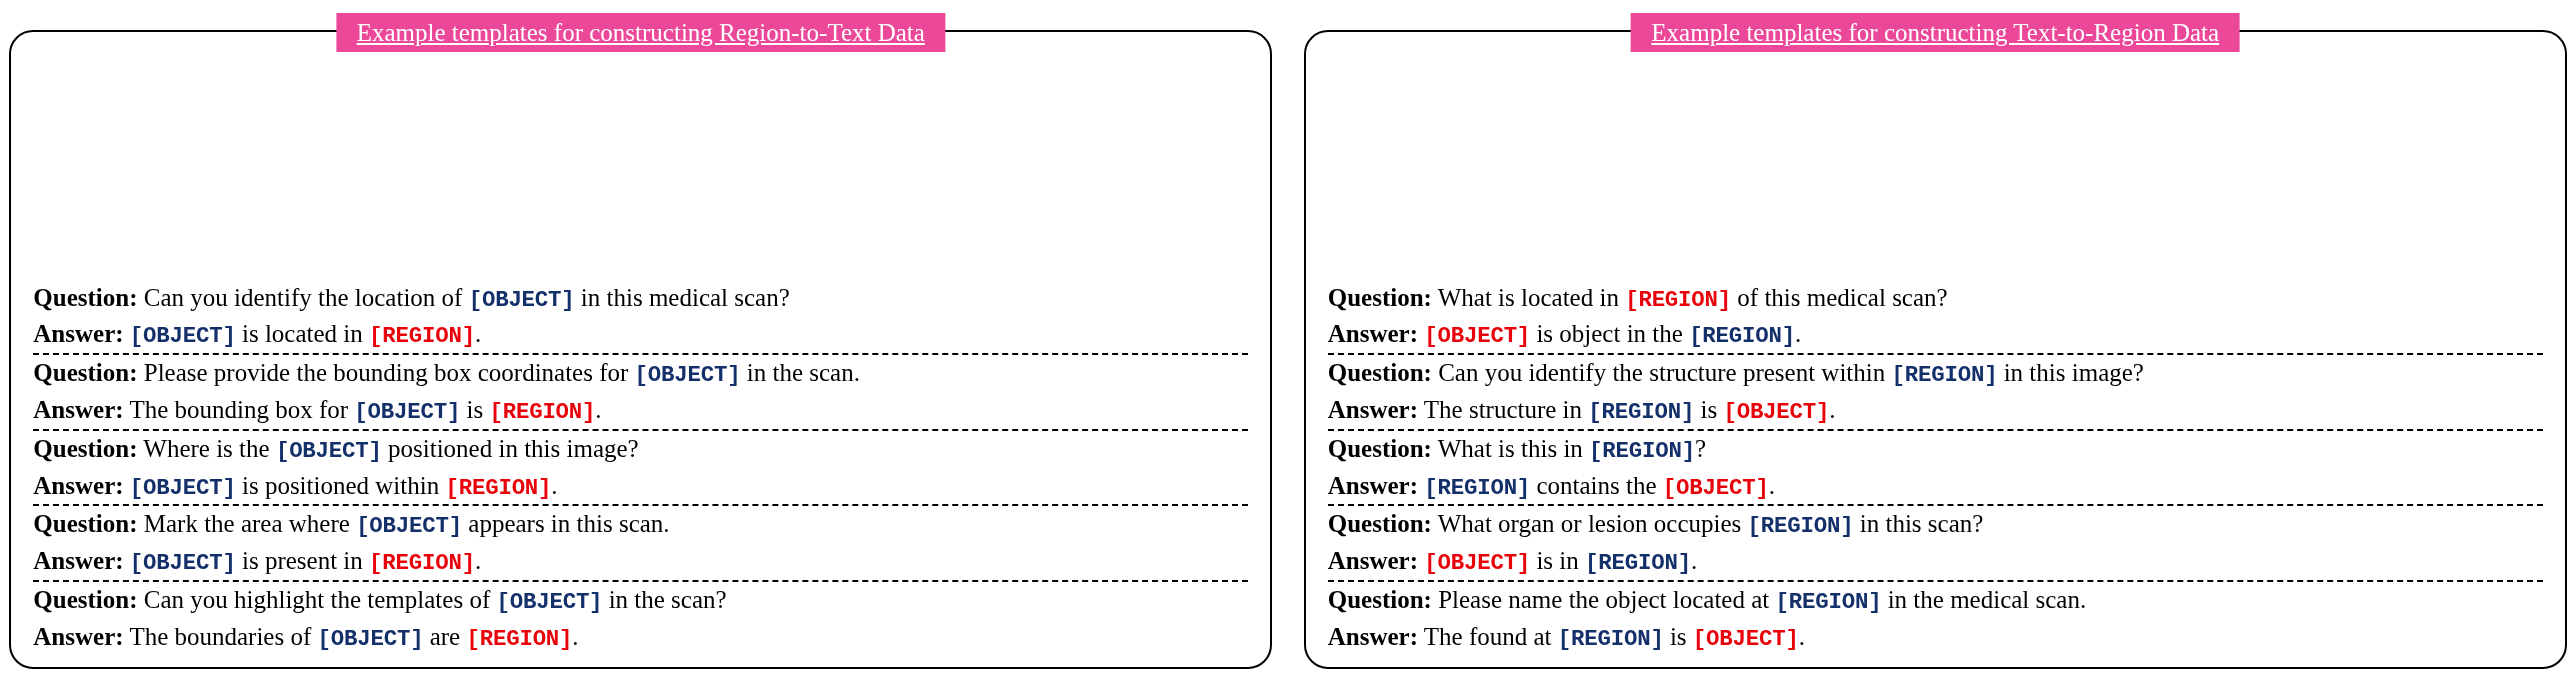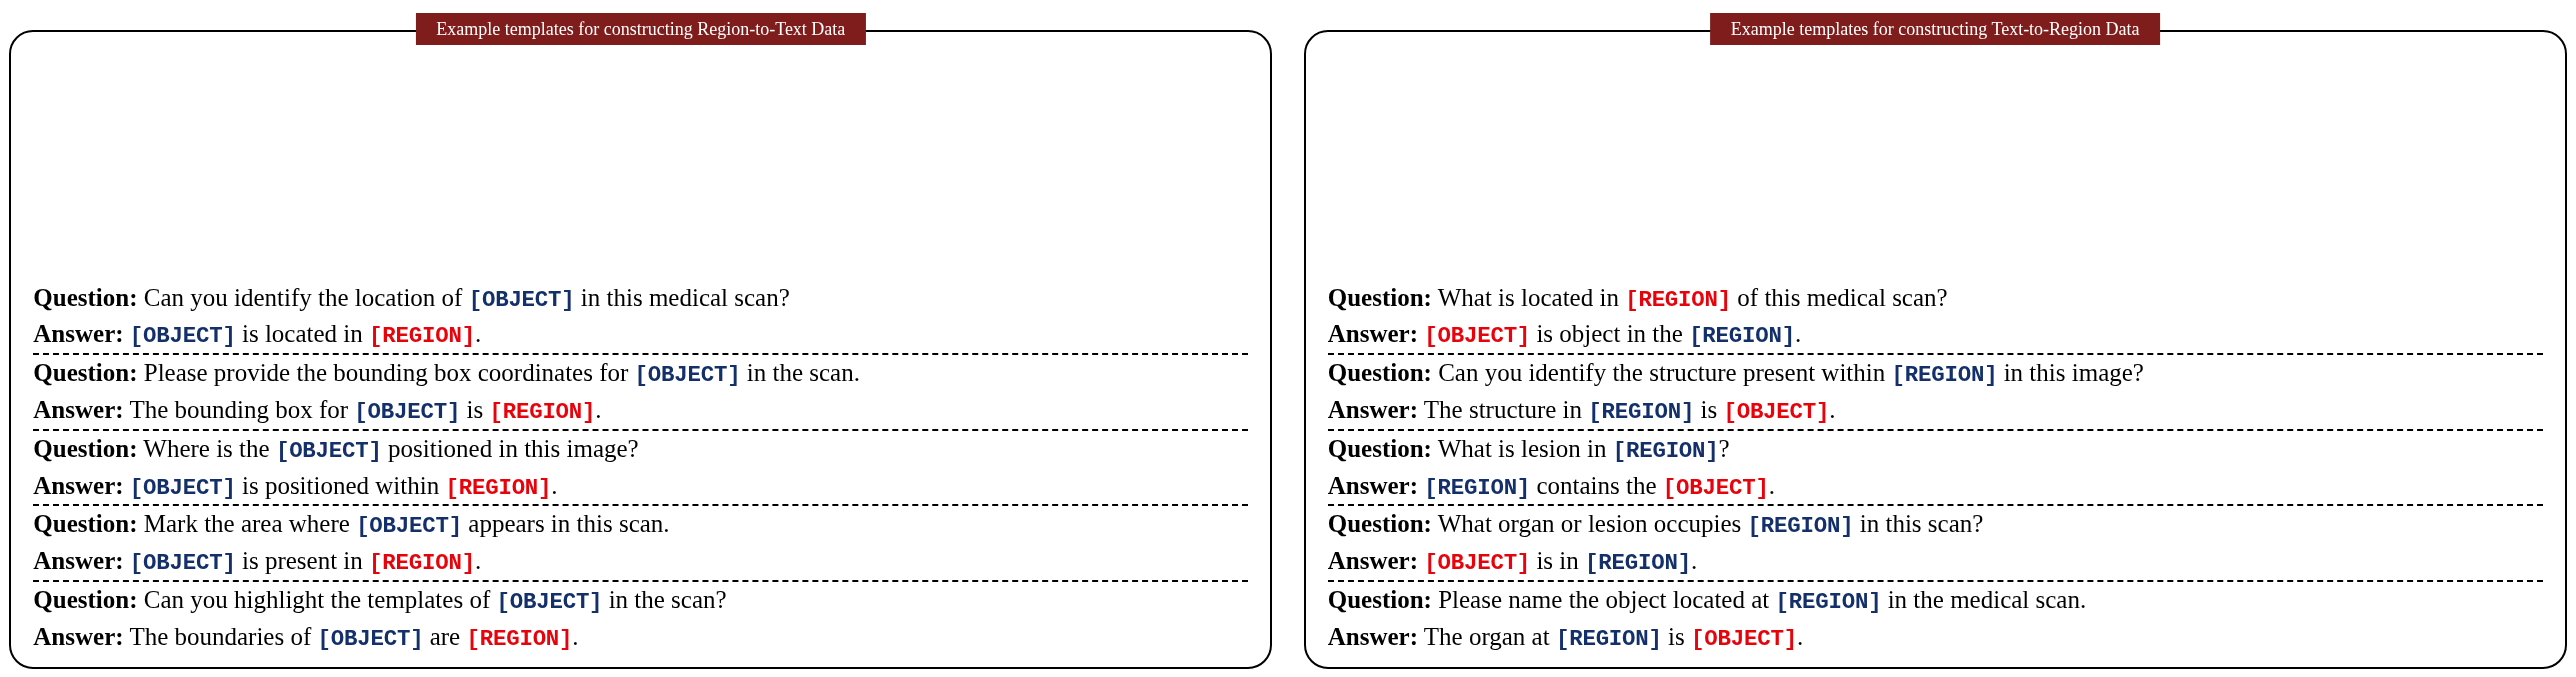--- a/index.html
+++ b/index.html
@@ -37,28 +37,29 @@
     border: 2.8px solid #000000;
     border-radius: 24px;
     box-sizing: border-box;
     background: #ffffff;
   }
   .panel-title {
     position: absolute;
     top: 0;
     left: 50%;
     transform: translateX(-50%);
-    background: #7f1d1d;
+    background: #ec4899;
     color: #ffffff;
-    font-size: 18px;
+    font-size: 25px;
     line-height: 1.0;
     padding: 6.5px 20.5px 7.5px 20.5px;
     white-space: nowrap;
     z-index: 5;
     font-family: "Liberation Serif", serif;
+    text-decoration: underline;
   }
   .panel-content {
     position: absolute;
     left: 0;
     top: 17px;
     right: 0;
     bottom: 0;
     box-sizing: border-box;
     padding: 32px 24px 13px 24px;
     display: flex;
@@ -204,21 +205,21 @@
           <span class="lbl">Answer:</span>
           <span>The structure in </span><span class="obj">[REGION]</span><span> is </span><span class="reg">[OBJECT]</span><span>.</span>
         </div>
       </div>
 
       <div class="divider"></div>
 
       <div class="qa-block">
         <div class="qa-line">
           <span class="lbl">Question:</span>
-          <span>What is lesion in </span><span class="obj">[REGION]</span><span>?</span>
+          <span>What is this in </span><span class="obj">[REGION]</span><span>?</span>
         </div>
         <div class="qa-line">
           <span class="lbl">Answer:</span>
           <span></span><span class="obj">[REGION]</span><span> contains the </span><span class="reg">[OBJECT]</span><span>.</span>
         </div>
       </div>
 
       <div class="divider"></div>
 
       <div class="qa-block">
@@ -234,21 +235,21 @@
 
       <div class="divider"></div>
 
       <div class="qa-block">
         <div class="qa-line">
           <span class="lbl">Question:</span>
           <span>Please name the object located at </span><span class="obj">[REGION]</span><span> in the medical scan.</span>
         </div>
         <div class="qa-line">
           <span class="lbl">Answer:</span>
-          <span>The organ at </span><span class="obj">[REGION]</span><span> is </span><span class="reg">[OBJECT]</span><span>.</span>
+          <span>The found at </span><span class="obj">[REGION]</span><span> is </span><span class="reg">[OBJECT]</span><span>.</span>
         </div>
       </div>
 
     </div>
   </div>
 
 </div>
 
 
 </body></html>

